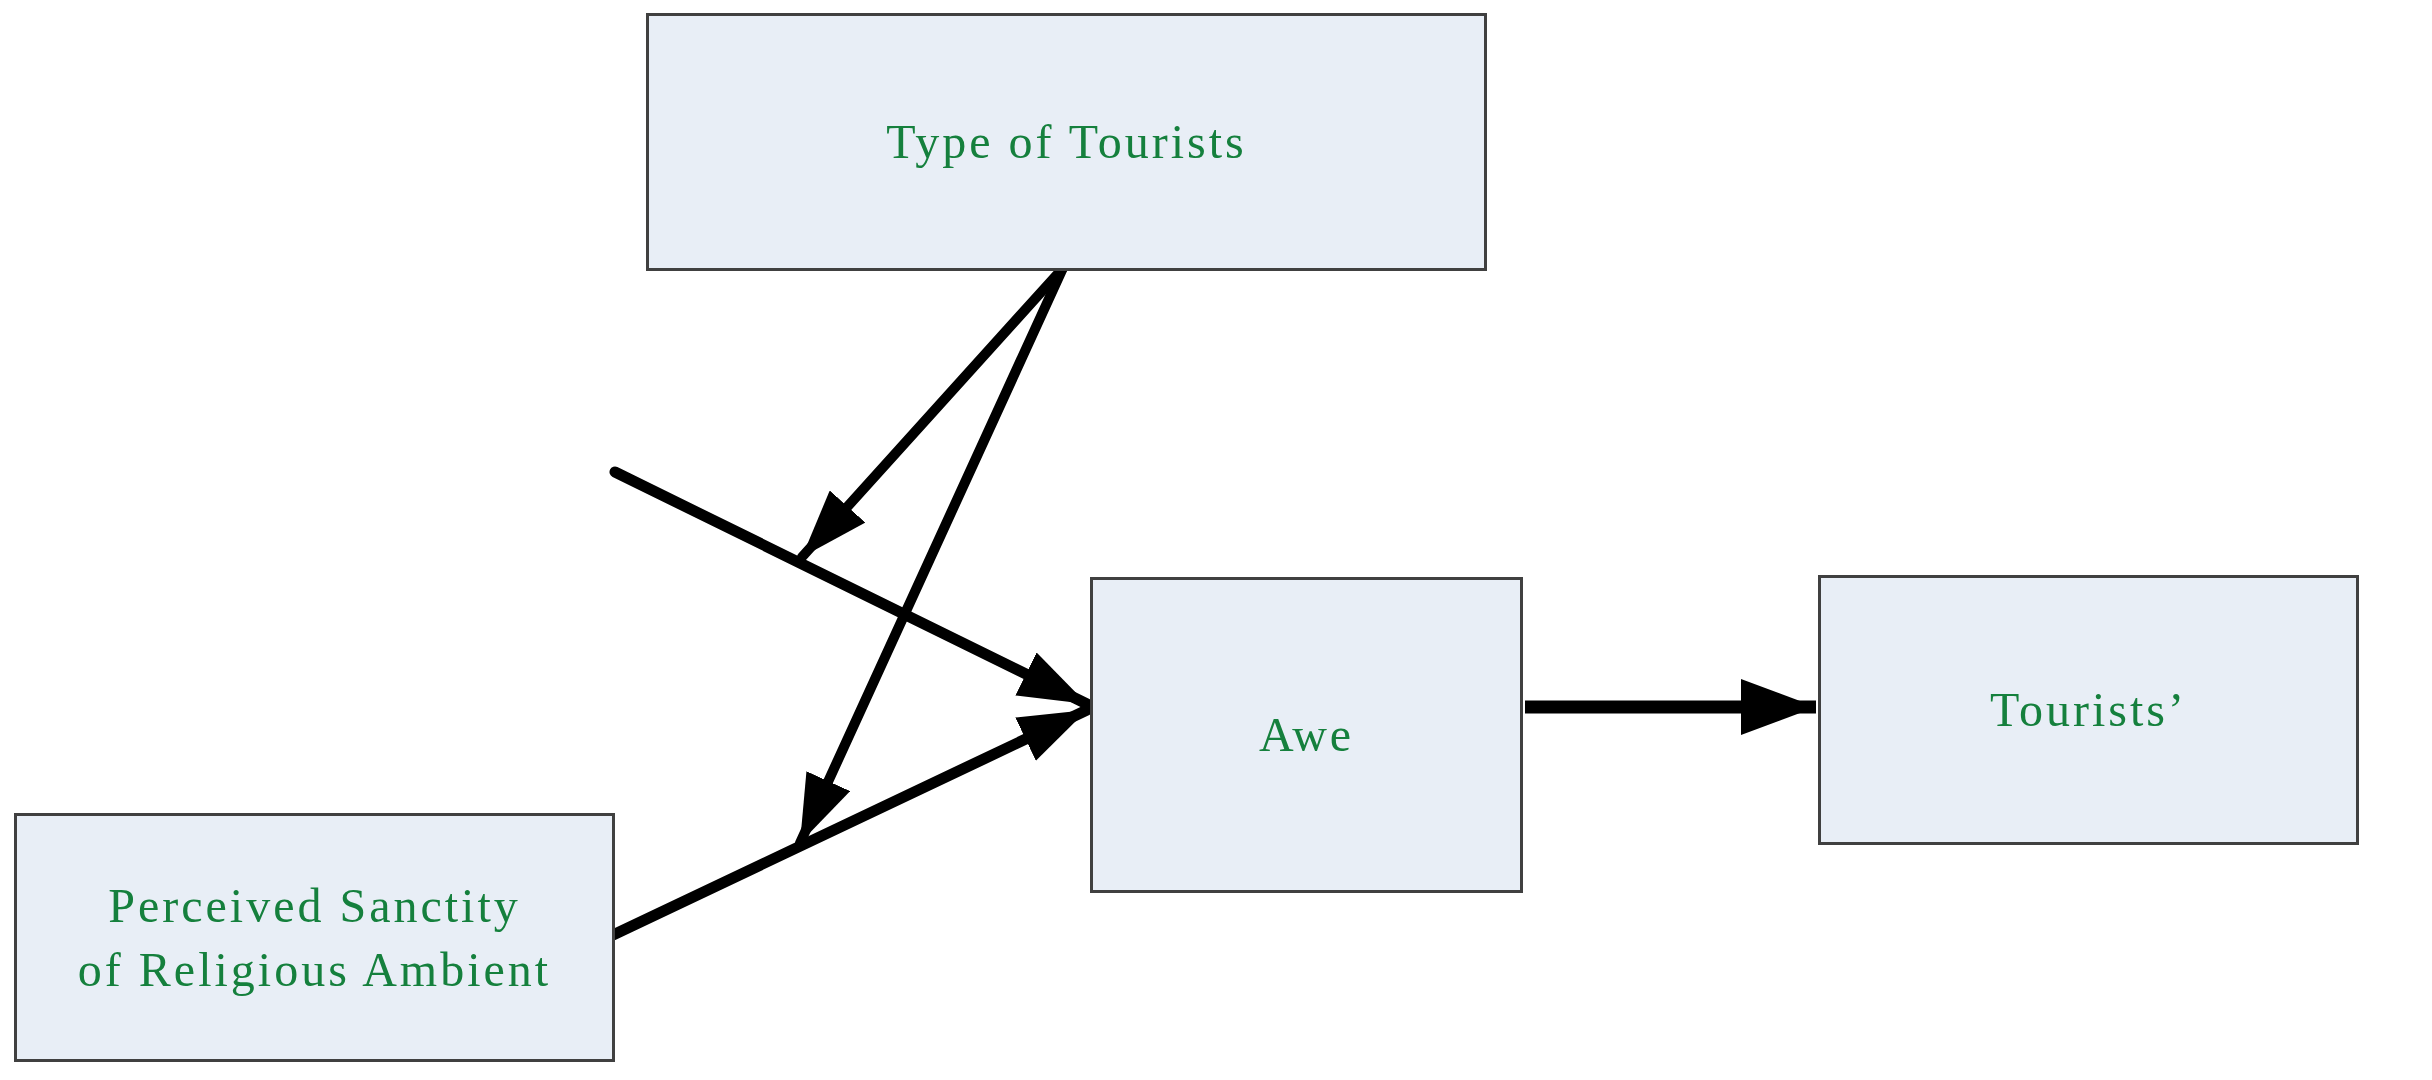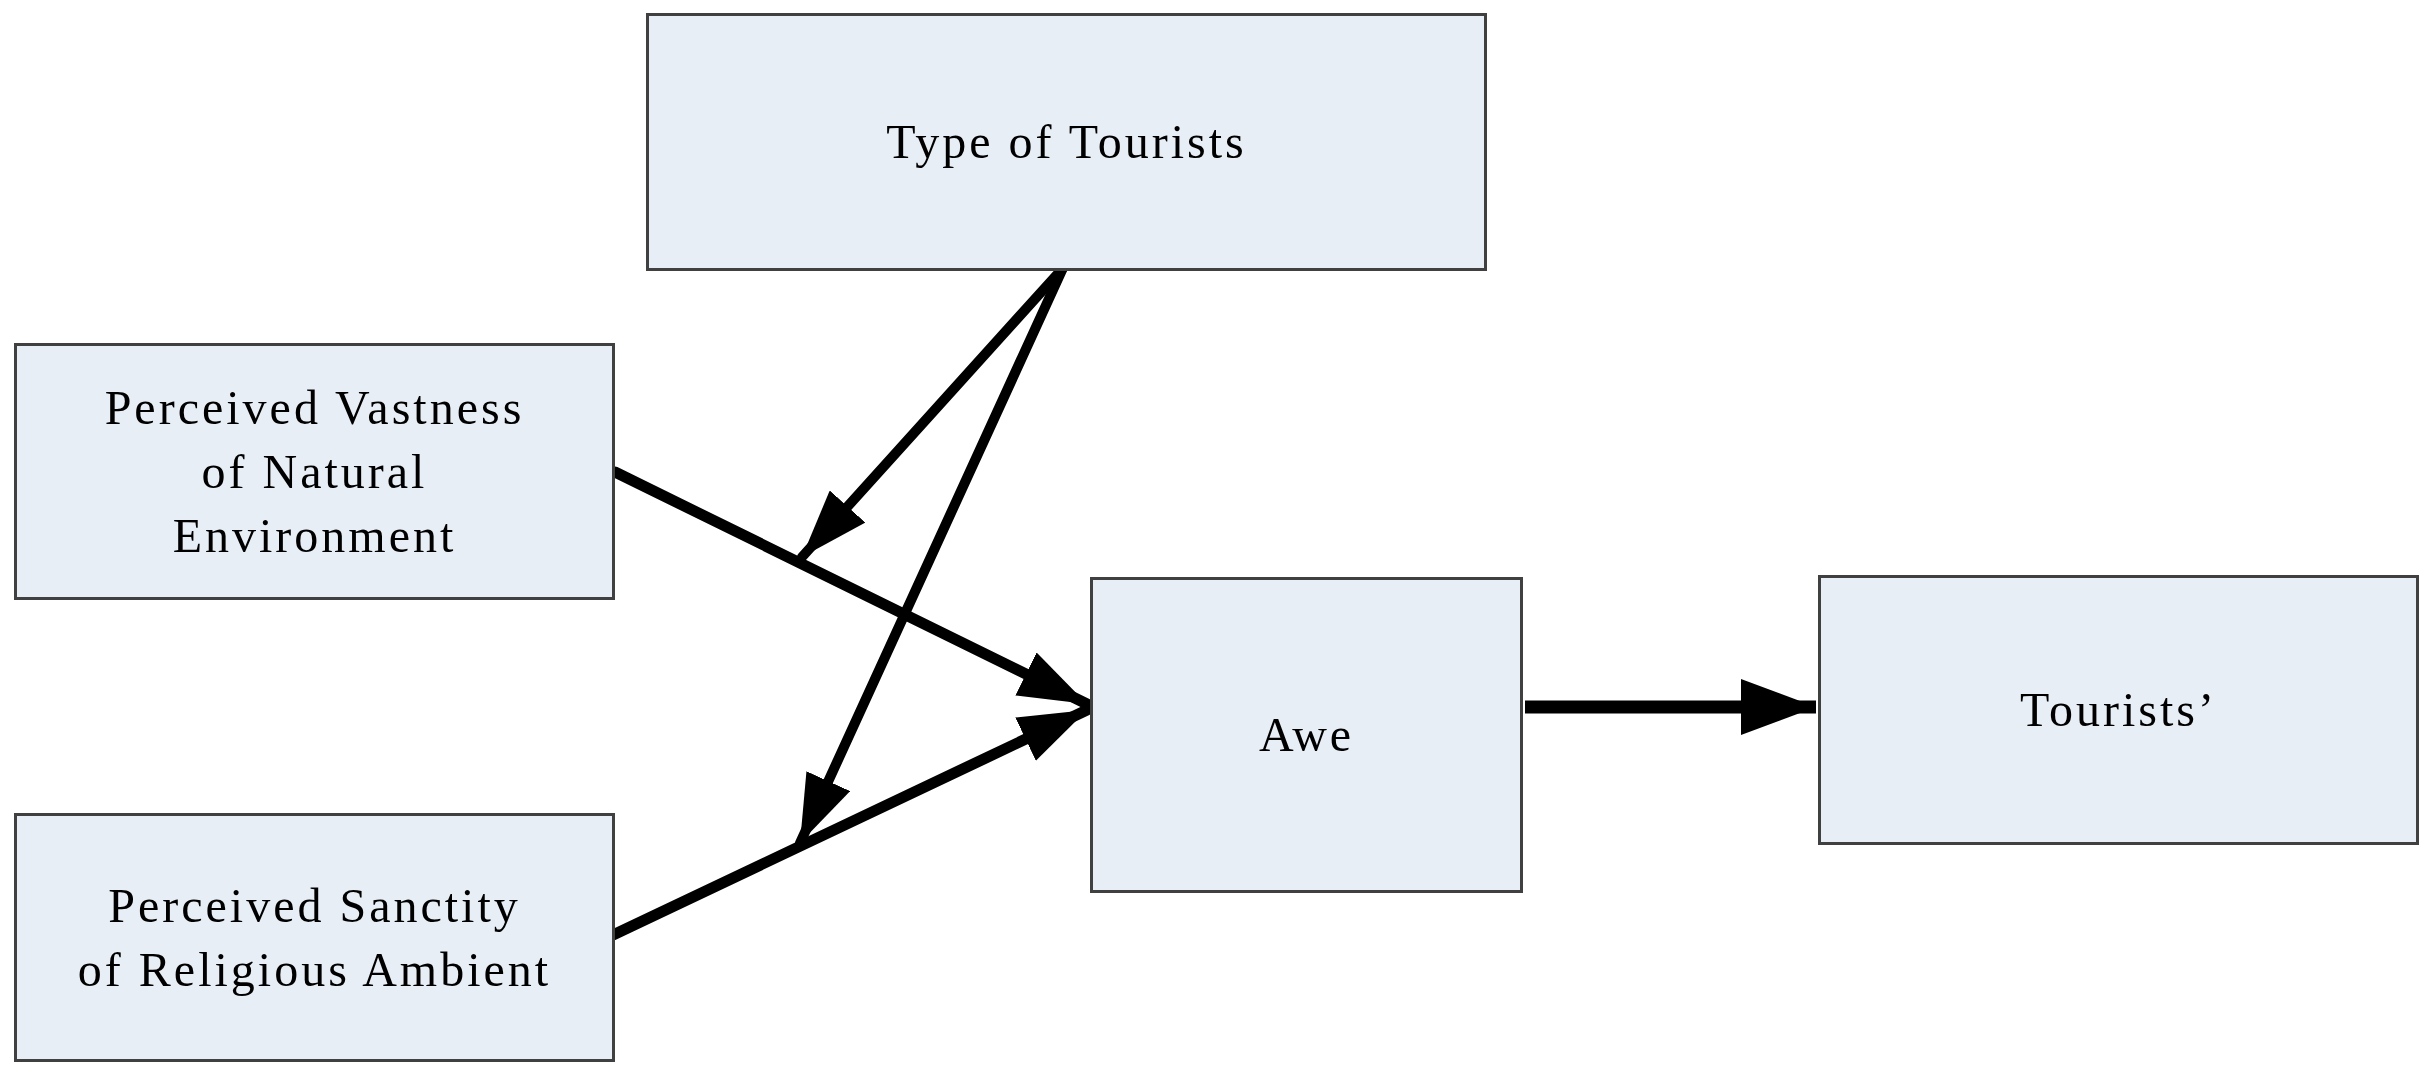--- a/index.html
+++ b/index.html
@@ -18,31 +18,31 @@
   .node {
     position: absolute;
     box-sizing: border-box;
     background: var(--box-fill, #e8eef6);
     border: 3px solid var(--box-border, #404040);
     display: flex;
     flex-direction: column;
     justify-content: center;
     align-items: center;
     text-align: center;
-    color: #000000;
+    color: #15803d;
     font-size: 48px;
     line-height: 64px;
     letter-spacing: 3px;
     white-space: nowrap;
   }
   #node-type-of-tourists      { left: 646px;  top: 13px;  width: 841px; height: 258px; }
   #node-perceived-vastness    { left: 14px;   top: 343px; width: 601px; height: 257px; }
   #node-perceived-sanctity    { left: 14px;   top: 813px; width: 601px; height: 249px; text-align: center; }
   #node-awe                   { left: 1090px; top: 577px; width: 433px; height: 316px; }
-  #node-tourists-satisfaction { left: 1818px; top: 575px; width: 601px; height: 270px; }
+  #node-tourists-satisfaction { left: 1818px; top: 575px; width: 541px; height: 270px; }
   svg.arrows {
     position: absolute;
     left: 0; top: 0;
     width: 2432px;
     height: 1080px;
     pointer-events: none;
   }
   svg.arrows line { stroke: var(--arrow-color, #000000); }
   svg.arrows marker path { fill: var(--arrow-color, #000000); }
 </style>
@@ -69,25 +69,20 @@
 
     <line x1="1063" y1="268" x2="800" y2="843" stroke-width="10" stroke-linecap="round" marker-end="url(#ah-large)"></line>
 
     <line x1="1525" y1="707" x2="1816" y2="707" stroke-width="13" stroke-linecap="butt" marker-end="url(#ah-wide)"></line>
   </svg>
 
   <div class="node" id="node-type-of-tourists">
     <span>Type of Tourists</span>
   </div>
 
-  <div class="node" id="node-perceived-vastness">
-    <span>Perceived Vastness</span>
-    <span>of Natural</span>
-    <span>Environment</span>
-  </div>
 
   <div class="node" id="node-perceived-sanctity">
     <span>Perceived Sanctity</span>
     <span>of Religious Ambient</span>
   </div>
 
   <div class="node" id="node-awe">
     <span>Awe</span>
   </div>
 

